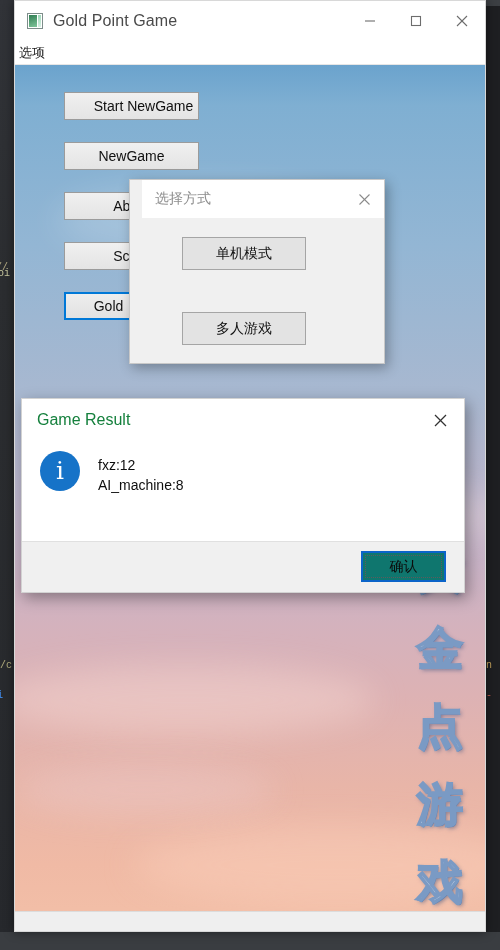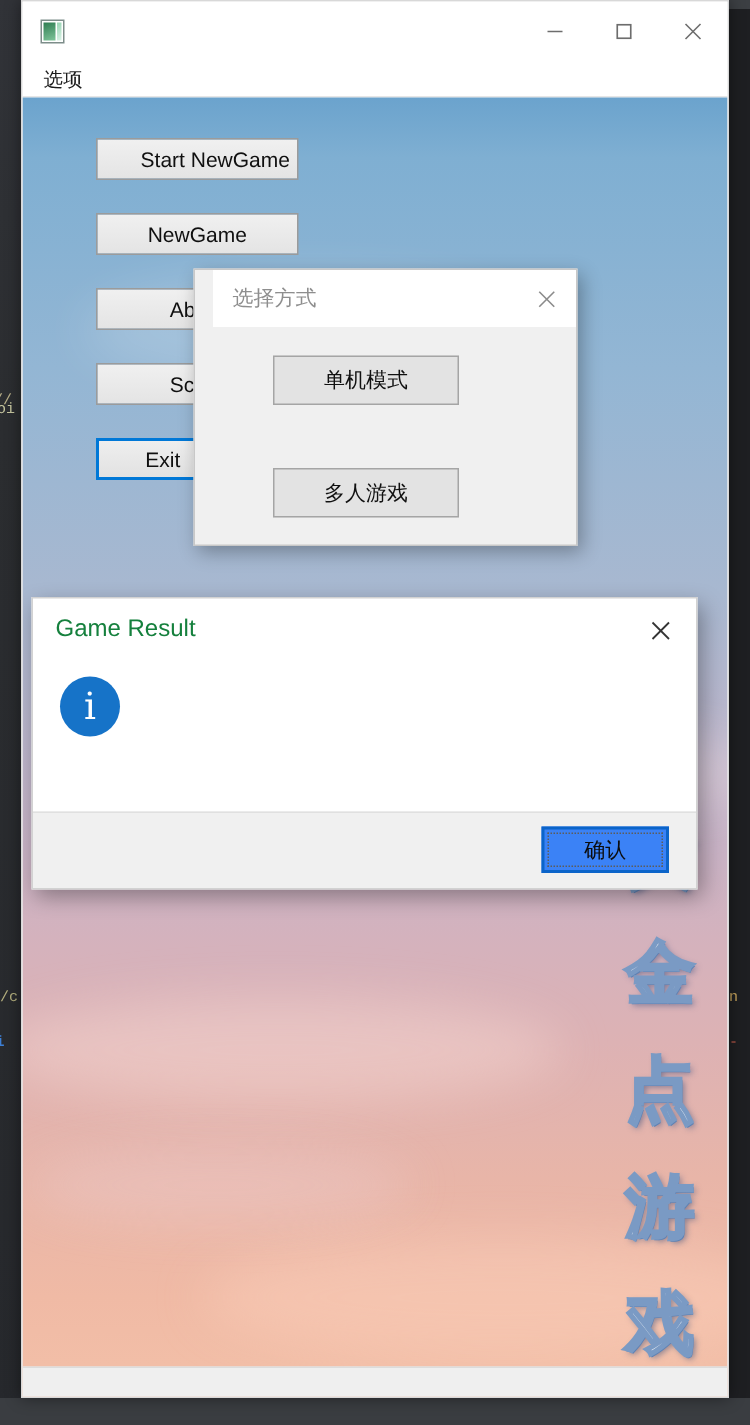--- a/index.html
+++ b/index.html
@@ -118,21 +118,20 @@
     line-height: 1;
   }
   .win-btn svg { display: block; }
 
   .menubar {
     height: 24px;
     background: #ffffff;
     border-bottom: 1px solid #e6e6e6;
     display: flex;
     align-items: center;
-    padding-left: 10px;
     box-sizing: border-box;
   }
   .menu-item {
     font-size: 13px;
     color: #1b1b1b;
     padding: 2px 4px;
   }
 
   
   .game-area {
@@ -353,21 +352,21 @@
     background: #f0f0f0;
     border-top: 1px solid #e0e0e0;
     box-sizing: border-box;
   }
   .ok-btn {
     position: absolute;
     right: 18px;
     top: 9px;
     width: 85px;
     height: 31px;
-    background: #3b82f6;
+    background: #0f766e;
     border: 2px solid #0b64c9;
     box-sizing: border-box;
     display: flex;
     align-items: center;
     justify-content: center;
     font-size: 14px;
     color: #0c0c0c;
   }
   .ok-btn .inner {
     position: absolute;
@@ -390,20 +389,21 @@
     <div class="ghost-code gc3">//c</div>
     <div class="ghost-code gc4">i</div>
     <div class="ghost-code gc5">n</div>
     <div class="ghost-code gc6">-</div>
   </div>
 
   <div class="app-window">
 
     <div class="titlebar">
       <span class="app-icon"></span>
+      <span class="window-title">Gold Point Game</span>
       <div class="win-controls">
         <div class="win-btn">
           <svg width="14" height="14" viewBox="0 0 14 14">
               <line x1="2" y1="7" x2="12" y2="7" stroke="#6d6d6d" stroke-width="1.1"></line>
             </svg>
         </div>
         <div class="win-btn">
           <svg width="14" height="14" viewBox="0 0 14 14">
               <rect x="2.5" y="2.5" width="9" height="9" fill="none" stroke="#6d6d6d" stroke-width="1.1"></rect>
             </svg>
@@ -425,21 +425,21 @@
       <div class="cloud c1"></div>
       <div class="cloud c2"></div>
       <div class="cloud c3"></div>
       <div class="cloud c4"></div>
       <div class="cloud c5"></div>
 
       <div class="menu-btn btn-start">Start NewGame</div>
       <div class="menu-btn btn-continue">NewGame</div>
       <div class="menu-btn btn-about">About</div>
       <div class="menu-btn btn-score">Score</div>
-      <div class="menu-btn btn-exit">Exit</div>
+      <div class="menu-btn btn-exit">Gold</div>
 
       <div class="vtitle">
         <span>黄</span>
         <span>金</span>
         <span>点</span>
         <span>游</span>
         <span>戏</span>
       </div>
 
 
@@ -464,20 +464,24 @@
             <svg width="17" height="17" viewBox="0 0 17 17">
                 <line x1="3" y1="3" x2="14" y2="14" stroke="#333333" stroke-width="1.2"></line>
                 <line x1="14" y1="3" x2="3" y2="14" stroke="#333333" stroke-width="1.2"></line>
               </svg>
           </div>
         </div>
         <div class="dlg-result-body">
           <div class="info-icon">
               <i>i</i>
             </div>
+          <div class="result-text">
+            <div>fxz:12</div>
+            <div>AI_machine:8</div>
+          </div>
         </div>
         <div class="dlg-result-foot">
           <div class="ok-btn">
             <span>确认</span>
             <span class="inner"></span>
           </div>
         </div>
       </div>
 
       <div class="statusbar"></div>

